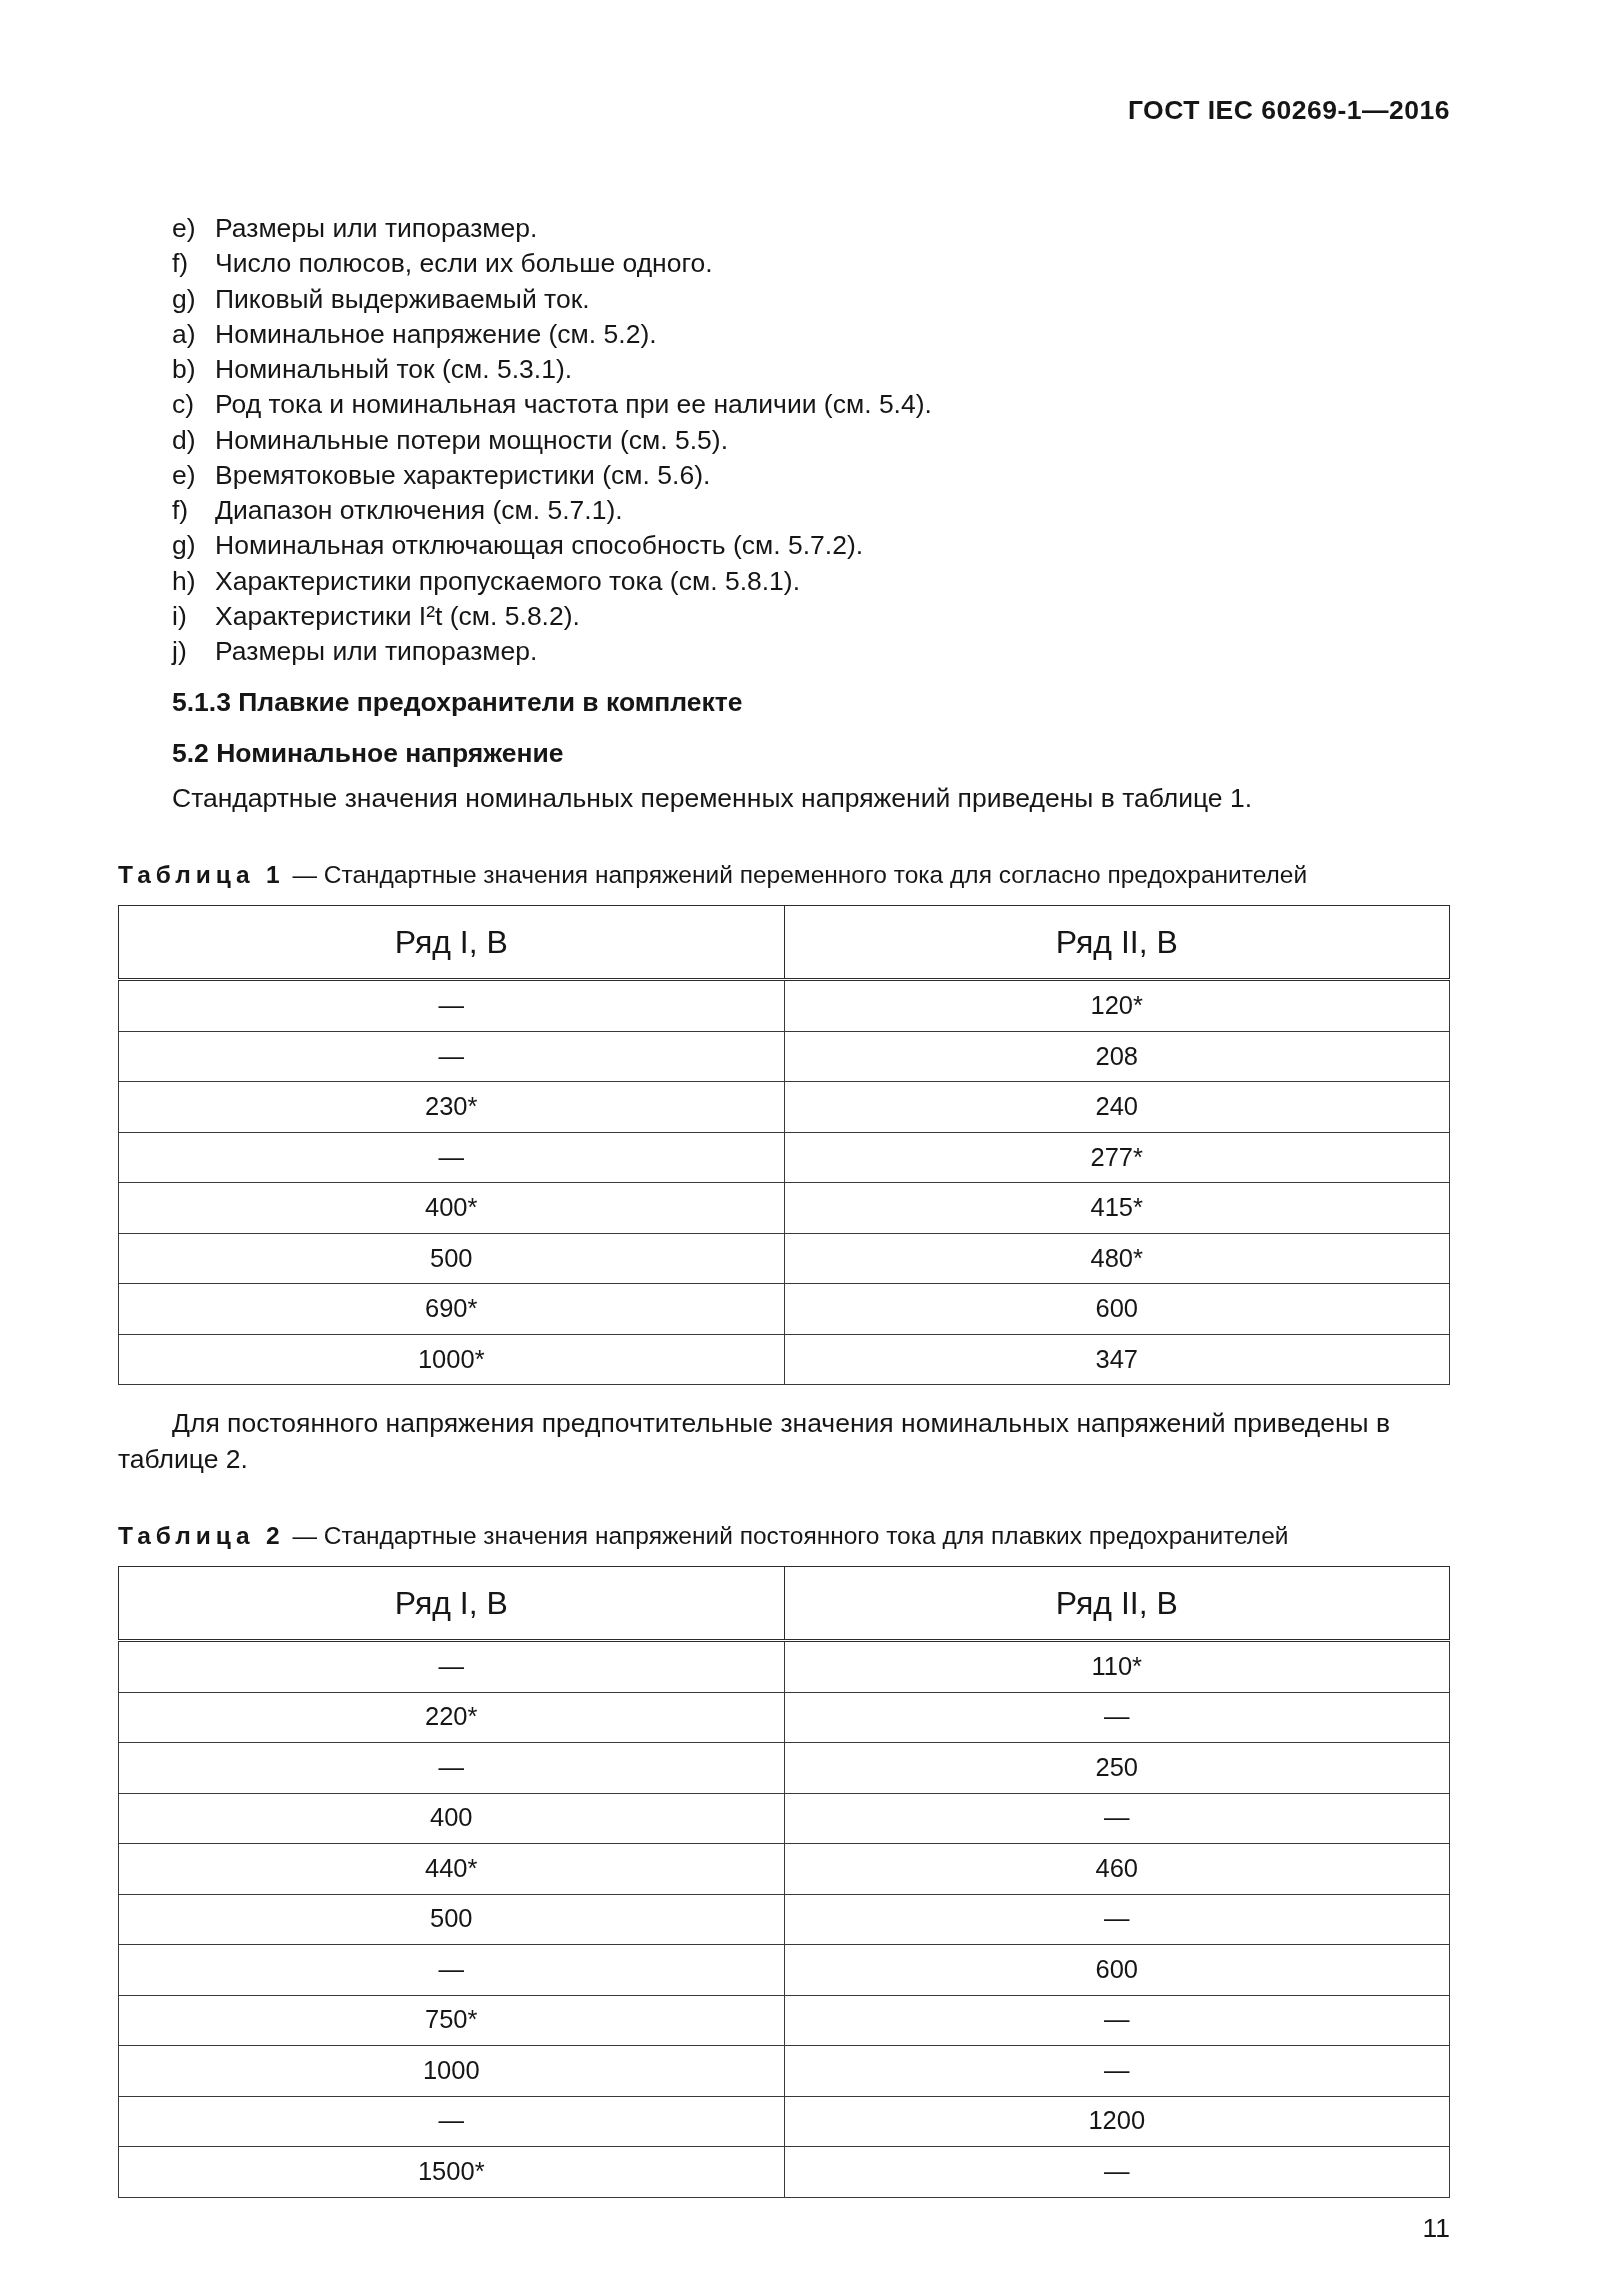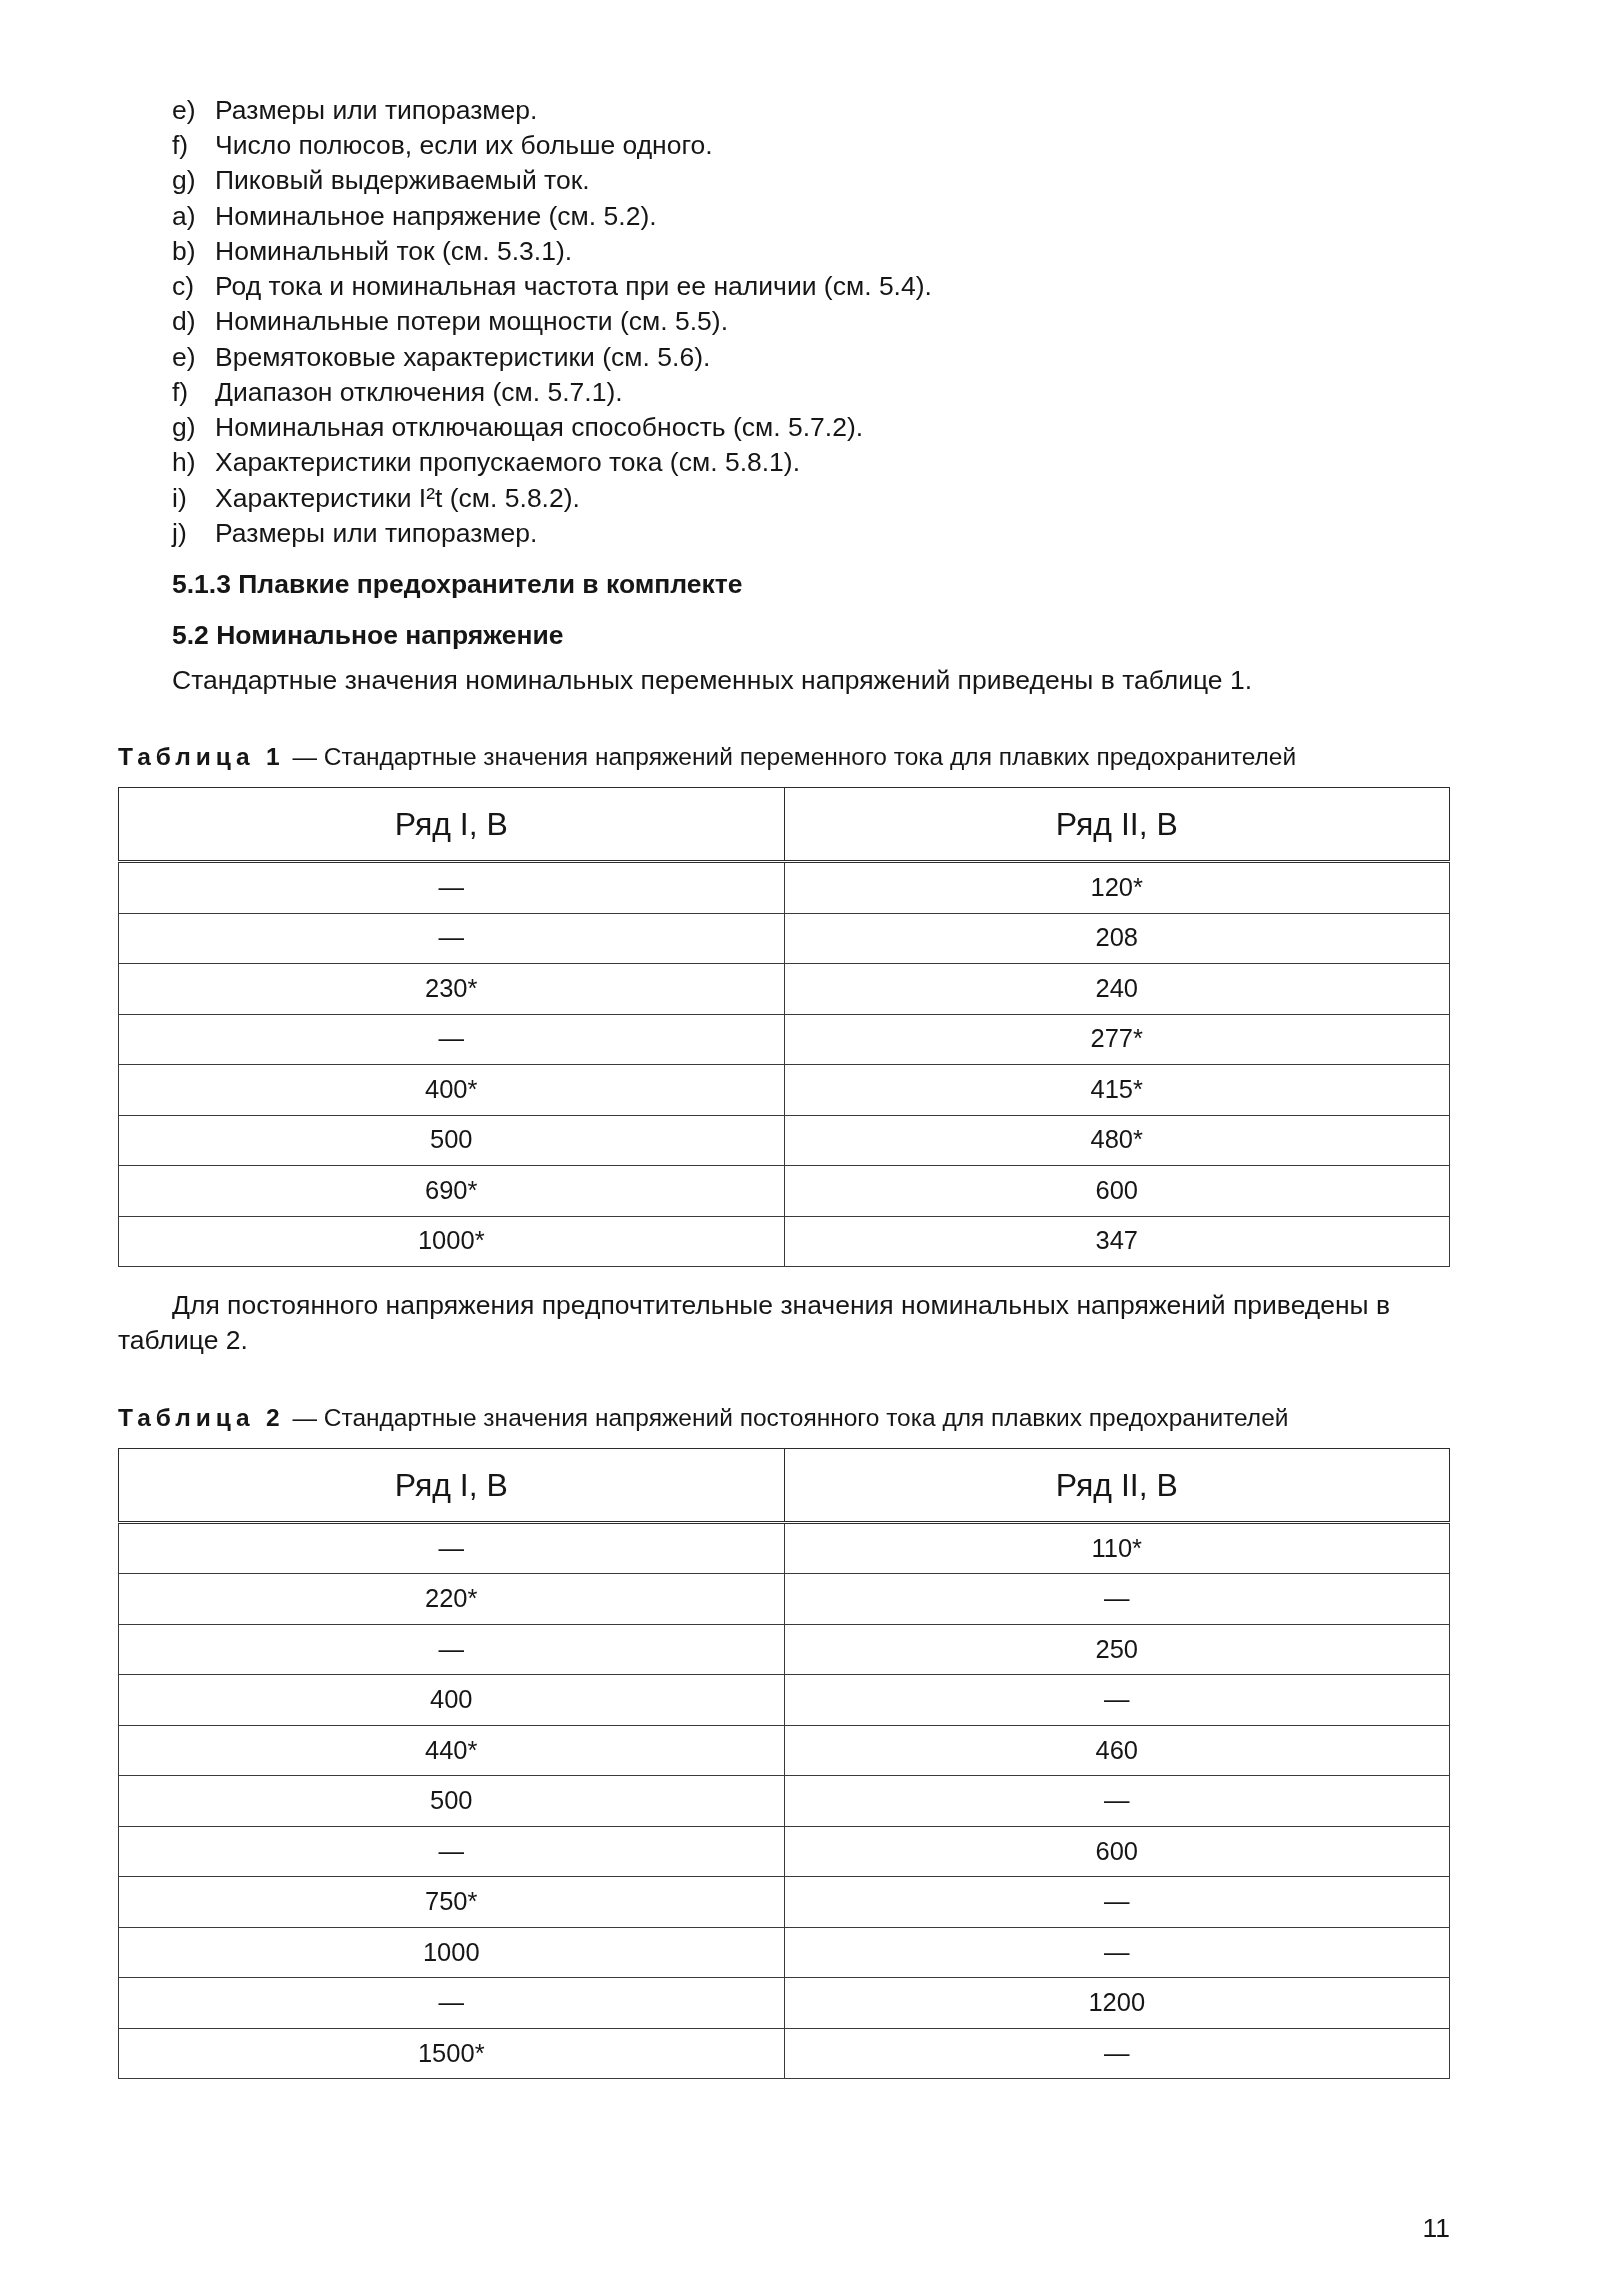--- a/index.html
+++ b/index.html
@@ -88,20 +88,21 @@
     right: 170px;
     bottom: 47px;
     font-size: 26.5px;
   }
 </style>
 </head>
 <body>
 
 <div class="page">
 
+  <div class="doc-header">ГОСТ IEC 60269-1—2016</div>
 
   <ul class="letter-list">
 
       <li>
         <span class="marker">e)</span>
         <span>Размеры или типоразмер.</span>
       </li>
 
       <li>
         <span class="marker">f)</span>
@@ -168,21 +169,21 @@
       </li>
     </ul>
 
   <h3 class="sec-title">5.1.3 Плавкие предохранители в комплекте</h3>
 
   <h3 class="sec-title">5.2 Номинальное напряжение</h3>
   <p class="body-par">Стандартные значения номинальных переменных напряжений приведены в таблице 1.</p>
 
   <p class="table-caption">
     <span class="caption-label">Таблица 1</span>
-    <span>— Стандартные значения напряжений переменного тока для плавких предохранителей</span>
+    <span>— Стандартные значения напряжений переменного тока для согласно предохранителей</span>
   </p>
 
   <table class="std-table">
     <thead>
       <tr>
         <th>Ряд I, В</th>
         <th>Ряд II, В</th>
       </tr>
     </thead>
     <tbody>

